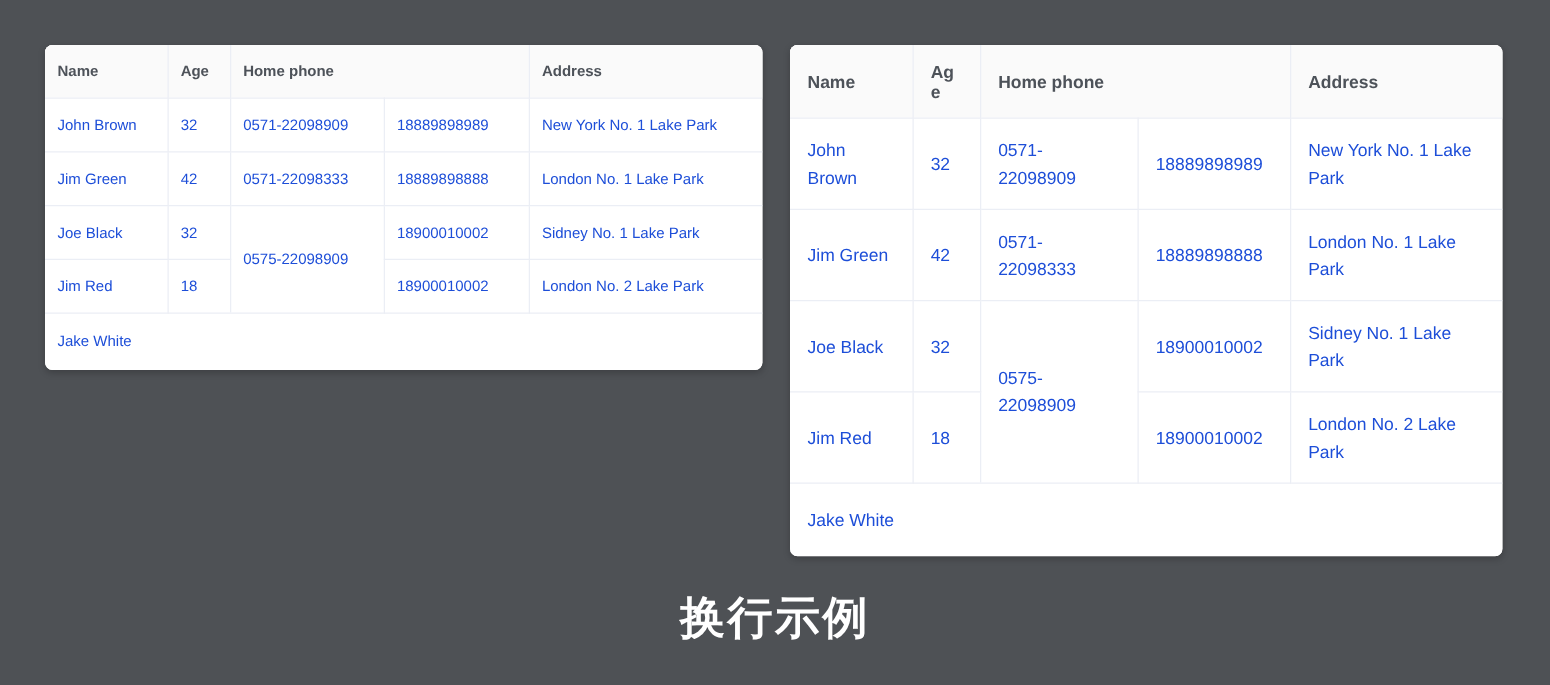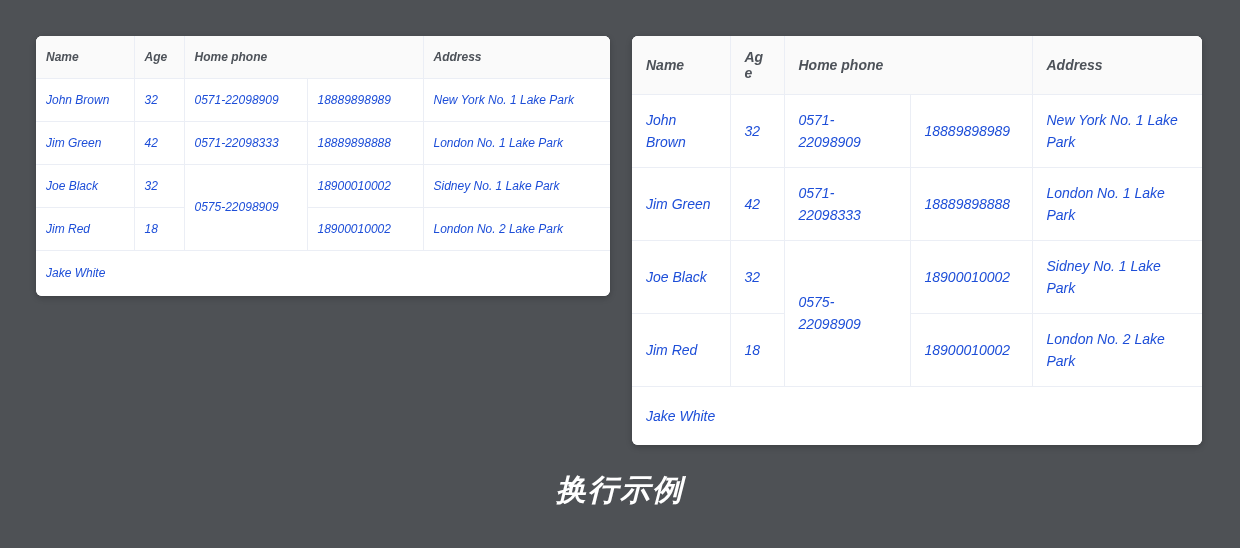--- a/index.html
+++ b/index.html
@@ -4,21 +4,21 @@
 <style>
   * { box-sizing: border-box; }
   html, body { margin:0; padding:0; }
   body {
     width:1240px; height:548px;
     background:#4e5155;
     font-family:"Liberation Sans", sans-serif;
     overflow:hidden;
     position:relative;
   }
-  .stage { position:relative; width:1240px; height:404px;font-style:italic; }
+  .stage { position:relative; width:1240px; height:404px; }
 
   .card {
     position:absolute;
     background:#ffffff;
     border-radius:6px;
     box-shadow:0 2px 6px rgba(0,0,0,.22);
     overflow:hidden;
   }
   .card.left  { left:36px;  top:36px;  width:574px; }
   .card.right { left:632px; top:36px;  width:570px; }
@@ -72,21 +72,21 @@
   .right col.c-age   { width:54px; }
   .right col.c-ph1   { width:126px; }
   .right col.c-ph2   { width:122px; }
   .right col.c-addr  { width:170px; }
 
   .caption {
     position:absolute;
     left:0; right:0; top:470px;
     text-align:center;
     color:#ffffff;
-    font-size:30px;
+    font-size:36px;
     font-weight:bold;
     letter-spacing:2px;
     font-family:"DejaVu Sans","Liberation Sans",sans-serif;
   }
 </style>
 </head>
 <body>
 
 <div class="stage">
 

